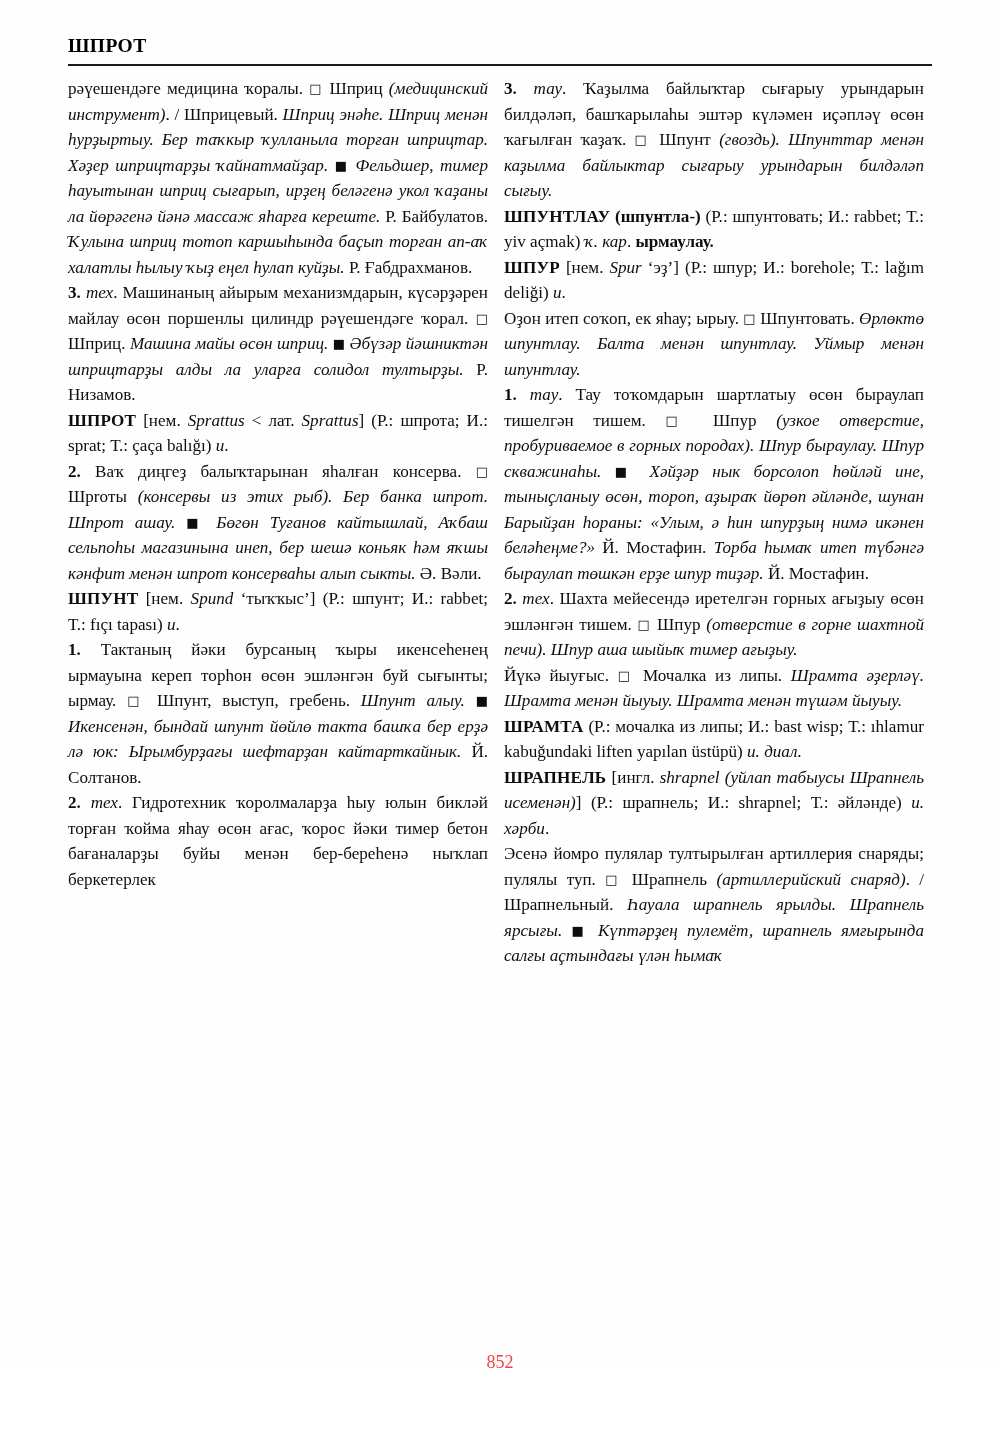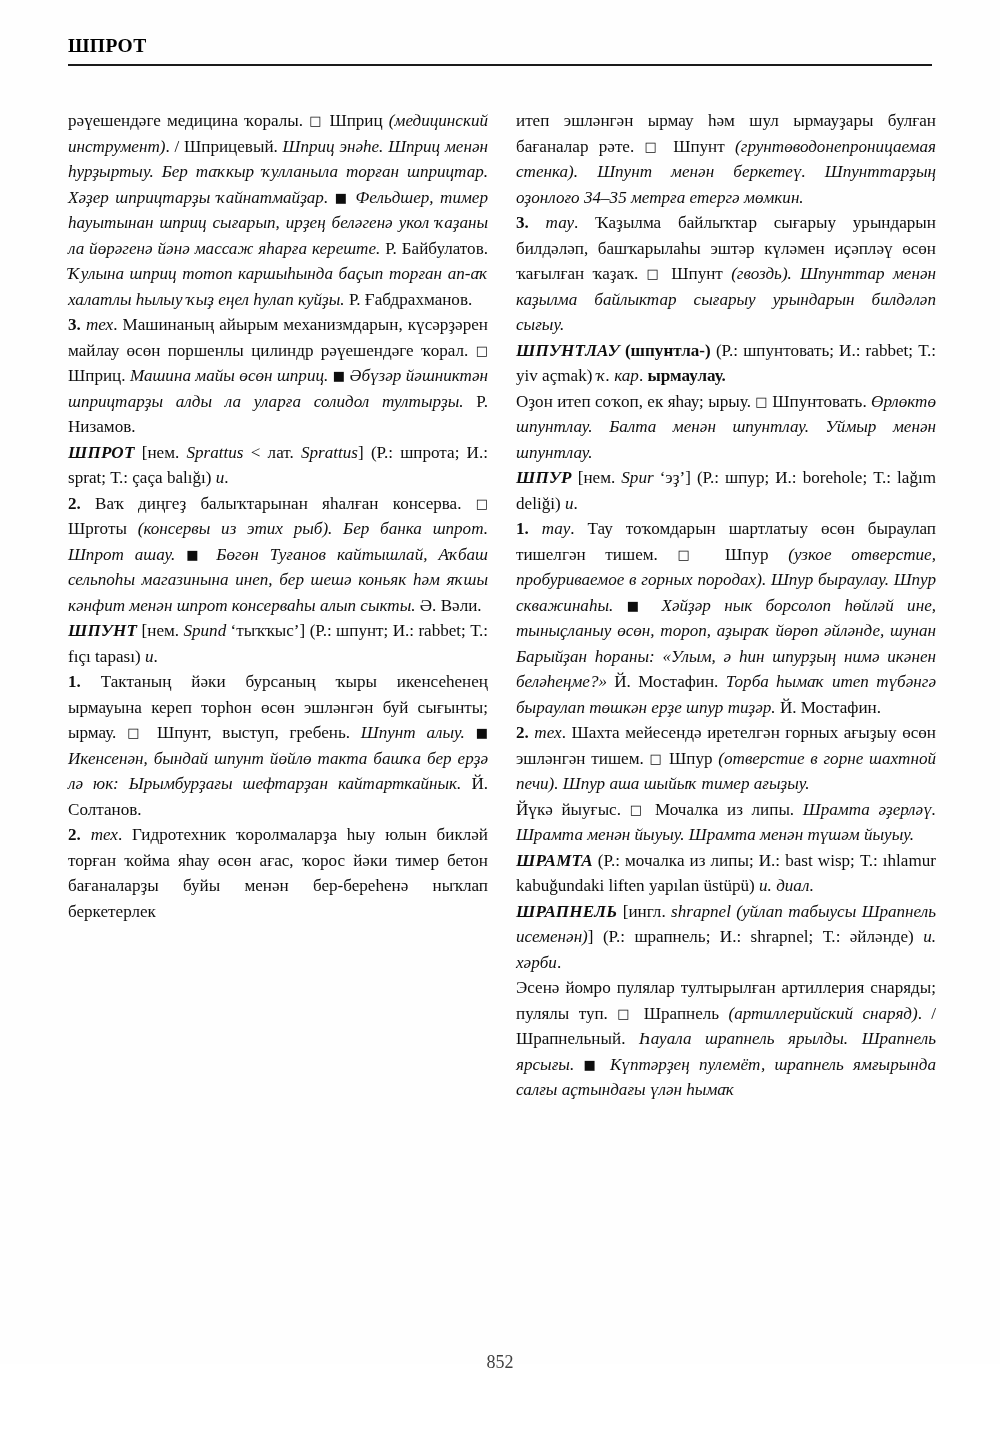--- a/index.html
+++ b/index.html
@@ -40,60 +40,60 @@
   .runhead-rule {
     margin-top: 8px;
     height: 2px;
     background: #1a1a1a;
     width: 864px;
   }
   
   .columns {
     position: absolute;
     left: 68px;
-    top: 108px;
+    top: 76px;
     width: 868px;
     height: 1230px;
     display: flex;
-    gap: 28px;
+    gap: 16px;
   }
   .col {
     width: 420px;
     font-size: 17.1px;
     line-height: 25.5px;
     text-align: justify;
     text-justify: inter-word;
     -webkit-hyphens: none;
     hyphens: none;
     color: #0d0d0d;
   }
   .col p {
     margin: 0;
     text-indent: 0;
   }
   .p-ind { text-indent: 22px; }
   .p-cont { text-indent: 0; }
 
   
-  .hw { font-weight: bold; letter-spacing: 0.2px; font-style: italic; }
+  .hw { font-weight: bold; letter-spacing: 0.2px; }
   .it { font-style: italic; }
   .num { font-weight: bold; }
   .sq  { font-family: "DejaVu Sans", sans-serif; font-size: 13px; vertical-align: 1px; }
   .sqf { font-family: "DejaVu Sans", sans-serif; font-size: 13px; vertical-align: 1px; }
 
   
   .folio {
     position: absolute;
     left: 0;
     top: 1352px;
     width: 1000px;
     text-align: center;
     font-size: 18px;
     font-family: "Liberation Serif", "DejaVu Serif", serif;
-    color: #404040;
+    color: #ef4444;
   }
 </style>
 </head>
 <body>
 
 <div class="page">
 
   <div class="runhead">
     <div class="runhead-title">ШПРОТ</div>
     <div class="runhead-rule"></div>
@@ -103,25 +103,24 @@
     <div class="col" id="col-left">
         <p class="p-cont"><span>рәүешендәге медицина ҡоралы. </span><span class="sq">□</span><span> Шприц </span><span class="it">(медицинский инструмент)</span><span>. / Шприцевый. </span><span class="it">Шприц энәһе. Шприц менән һурҙыртыу. Бер таҡкыр ҡулланыла торған шприцтар. Хәҙер шприцтарҙы ҡайнатмайҙар.</span><span> </span><span class="sqf">■</span><span class="it"> Фельдшер, тимер һауытынан шприц сығарып, ирҙең беләгенә укол ҡаҙаны ла йөрәгенә йәнә массаж яһарға кереште.</span><span> Р. Байбулатов. </span><span class="it">Ҡулына шприц тотоп каршыһында баҫып торған ап-аҡ халатлы һылыу ҡыҙ еңел һулап куйҙы.</span><span> Р. Ғабдрахманов.</span></p>
         <p class="p-ind"><span class="num">3.</span><span class="it"> тех</span><span>. Машинаның айырым механизмдарын, күсәрҙәрен майлау өсөн поршенлы цилиндр рәүешендәге ҡорал. </span><span class="sq">□</span><span> Шприц. </span><span class="it">Машина майы өсөн шприц.</span><span> </span><span class="sqf">■</span><span class="it"> Әбүзәр йәшниктән шприцтарҙы алды ла уларға солидол тултырҙы.</span><span> Р. Низамов.</span></p>
         <p class="p-ind"><span class="hw">ШПРОТ</span><span> [нем. </span><span class="it">Sprattus</span><span> &lt; лат. </span><span class="it">Sprattus</span><span>] (Р.: шпрота; И.: sprat; Т.: çaça balığı) </span><span class="it">и</span><span>.</span></p>
         <p class="p-ind"><span class="num">2.</span><span> Ваҡ диңгеҙ балыҡтарынан яһалған консерва. </span><span class="sq">□</span><span> Шproты </span><span class="it">(консервы из этих рыб). Бер банка шпрот. Шпрот ашау.</span><span> </span><span class="sqf">■</span><span class="it"> Бөгөн Туғанов кайтышлай, Аҡбаш сельпоһы магазинына инеп, бер шешә коньяк һәм яҡшы кәнфит менән шпрот консерваһы алып сыкты.</span><span> Ә. Вәли.</span></p>
         <p class="p-ind"><span class="hw">ШПУНТ</span><span> [нем. </span><span class="it">Spund</span><span> ‘тыҡҡыс’] (Р.: шпунт; И.: rabbet; Т.: fıçı tapası) </span><span class="it">и</span><span>.</span></p>
         <p class="p-ind"><span class="num">1.</span><span> Тактаның йәки бурсаның ҡыры икенсеһенең ырмауына кереп торһон өсөн эшләнгән буй сығынты; ырмау. </span><span class="sq">□</span><span> Шпунт, выступ, гребень. </span><span class="it">Шпунт алыу.</span><span> </span><span class="sqf">■</span><span class="it"> Икенсенән, бындай шпунт йөйлө такта башҡа бер ерҙә лә юк: Ырымбурҙағы шефтарҙан кайтарткайнык.</span><span> Й. Солтанов.</span></p>
         <p class="p-ind"><span class="num">2.</span><span class="it"> тех</span><span>. Гидротехник ҡоролмаларҙа һыу юлын бикләй торған ҡойма яһау өсөн ағас, ҡорос йәки тимер бетон бағаналарҙы буйы менән бер-береһенә ныҡлап беркетерлек</span></p>
       </div>
     <div class="col" id="col-right">
-        <p class="p-cont"><span>итеп эшләнгән ырмау һәм шул ырмауҙары булған бағаналар рәте. </span><span class="sq">□</span><span> Шпунт </span><span class="it">(грунтөводонепроницаемая стенка). Шпунт менән беркетеү. Шпунттарҙың оҙонлоғо 34–35 метрға етергә мөмкин.</span></p>
         <p class="p-ind"><span class="num">3.</span><span class="it"> тау</span><span>. Ҡаҙылма байлыҡтар сығарыу урындарын билдәләп, башҡарылаһы эштәр күләмен иҫәпләү өсөн ҡағылған ҡаҙаҡ. </span><span class="sq">□</span><span> Шпунт </span><span class="it">(гвоздь). Шпунттар менән каҙылма байлыктар сығарыу урындарын билдәләп сығыу.</span></p>
         <p class="p-ind"><span class="hw">ШПУНТЛАУ</span><span> </span><span class="num">(шпунтла-)</span><span> (Р.: шпунтовать; И.: rabbet; Т.: yiv açmak) </span><span class="it">ҡ. кар</span><span>. </span><span class="num">ырмаулау.</span></p>
+        <p class="p-ind"><span class="hw">ШПУР</span><span> [нем. </span><span class="it">Spur</span><span> ‘эҙ’] (Р.: шпур; И.: borehole; Т.: lağım deliği) </span><span class="it">и</span><span>.</span></p>
         <p class="p-ind"><span>Оҙон итеп соҡоп, ек яһау; ырыу. </span><span class="sq">□</span><span> Шпунтовать. </span><span class="it">Өрлөктө шпунтлау. Балта менән шпунтлау. Уймыр менән шпунтлау.</span></p>
-        <p class="p-ind"><span class="hw">ШПУР</span><span> [нем. </span><span class="it">Spur</span><span> ‘эҙ’] (Р.: шпур; И.: borehole; Т.: lağım deliği) </span><span class="it">и</span><span>.</span></p>
         <p class="p-ind"><span class="num">1.</span><span class="it"> тау</span><span>. Тау тоҡомдарын шартлатыу өсөн быраулап тишелгән тишем. </span><span class="sq">□</span><span> Шпур </span><span class="it">(узкое отверстие, пробуриваемое в горных породах). Шпур быраулау. Шпур скважинаһы.</span><span> </span><span class="sqf">■</span><span class="it"> Хәйҙәр нык борсолоп һөйләй ине, тыныҫланыу өсөн, тороп, аҙыраҡ йөрөп әйләнде, шунан Барыйҙан һораны: «Улым, ә һин шпурҙың нимә икәнен беләһеңме?»</span><span> Й. Мостафин. </span><span class="it">Торба һымаҡ итеп түбәнгә быраулап төшкән ерҙе шпур тиҙәр.</span><span> Й. Мостафин.</span></p>
         <p class="p-ind"><span class="num">2.</span><span class="it"> тех</span><span>. Шахта мейесендә иретелгән горных ағыҙыу өсөн эшләнгән тишем. </span><span class="sq">□</span><span> Шпур </span><span class="it">(отверстие в горне шахтной печи). Шпур аша шыйыҡ тимер ағыҙыу.</span></p>
         <p class="p-ind"><span>Йүкә йыуғыс. </span><span class="sq">□</span><span> Мочалка из липы. </span><span class="it">Шрамта әҙерләү. Шрамта менән йыуыу. Шрамта менән түшәм йыуыу.</span></p>
         <p class="p-ind"><span class="hw">ШРАМТА</span><span> (Р.: мочалка из липы; И.: bast wisp; Т.: ıhlamur kabuğundaki liften yapılan üstüpü) </span><span class="it">и. диал</span><span>.</span></p>
         <p class="p-ind"><span class="hw">ШРАПНЕЛЬ</span><span> [ингл. </span><span class="it">shrapnel (уйлап табыусы Шрапнель исеменән)</span><span>] (Р.: шрапнель; И.: shrapnel; Т.: әйләнде) </span><span class="it">и. хәрби</span><span>.</span></p>
         <p class="p-ind"><span>Эсенә йомро пулялар тултырылған артиллерия снаряды; пулялы туп. </span><span class="sq">□</span><span> Шрапнель </span><span class="it">(артиллерийский снаряд)</span><span>. / Шрапнельный. </span><span class="it">Һауала шрапнель ярылды. Шрапнель ярсығы.</span><span> </span><span class="sqf">■</span><span class="it"> Күптәрҙең пулемёт, шрапнель ямғырында салғы аҫтындағы үлән һымаҡ</span></p>
       </div>
   </div>
 
   <div class="folio">852</div>

